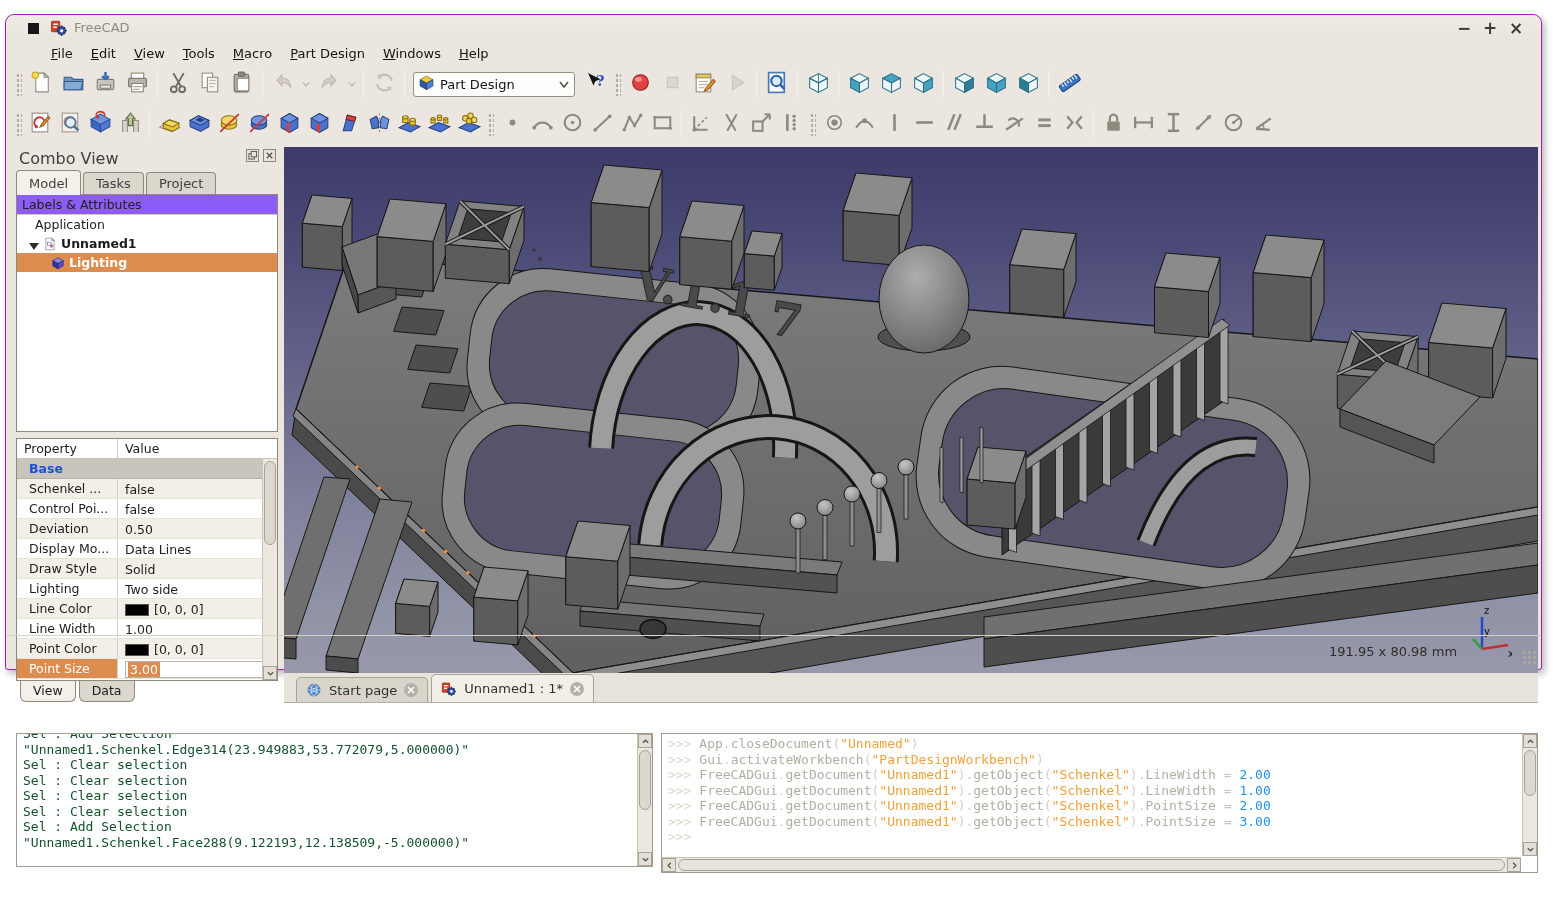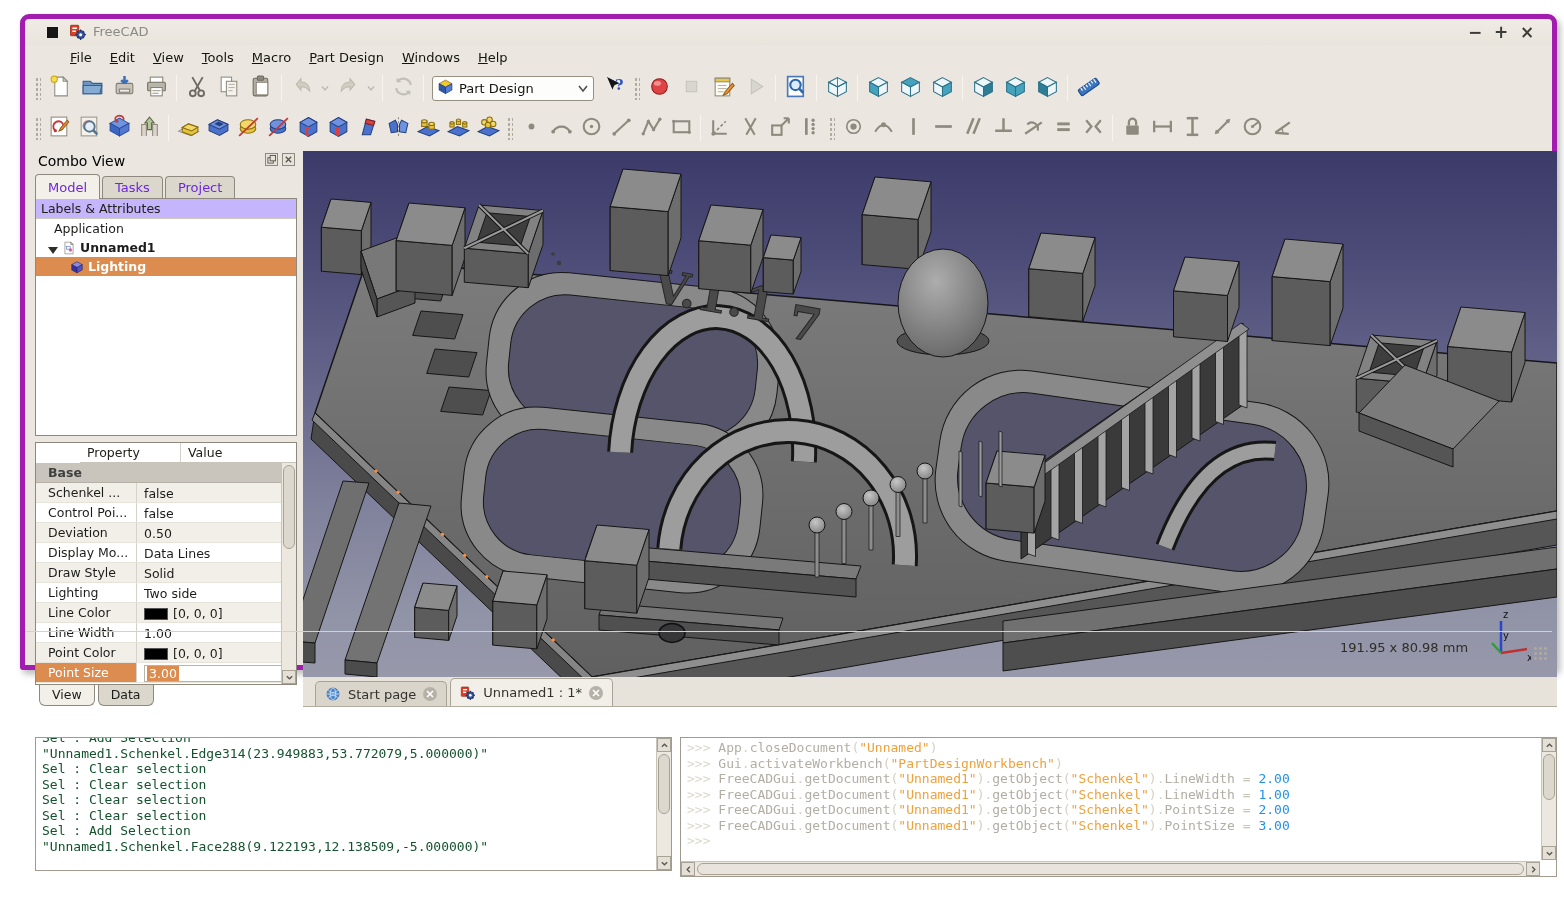--- a/index.html
+++ b/index.html
@@ -1,19 +1,19 @@
 <!DOCTYPE html>
 <html><head>
 <meta charset="utf-8">
 <style>
 *{margin:0;padding:0;box-sizing:border-box;}
 html,body{width:1564px;height:922px;background:#ffffff;overflow:hidden;
  font-family:"DejaVu Sans","Liberation Sans",sans-serif;color:#1c1c1a;-webkit-font-smoothing:antialiased;}
-.window{position:absolute;left:20px;top:14px;width:1537px;height:656px;background:#ebe7e0;
- border:5px solid #a21caf;border-radius:9px 9px 3px 3px;
+.window{position:absolute;left:5px;top:14px;width:1537px;height:656px;background:#ebe7e0;
+ border:1px solid #a21caf;border-radius:9px 9px 3px 3px;
  box-shadow:3px 4px 7px rgba(0,0,0,.28);}
 
 .titlebar{position:absolute;left:0;top:0;right:0;height:26px;border-radius:9px 9px 0 0;
  background:linear-gradient(#f0ece5,#e9e5dd);}
 .win-square{position:absolute;left:22px;top:8px;width:11px;height:11px;background:#161616;}
 .tb-logo{position:absolute;left:44px;top:4px;width:18px;height:18px;}
 .tb-title{position:absolute;left:68px;top:5px;font-size:13px;color:#8b8a83;}
 .win-controls{position:absolute;right:16px;top:2px;display:flex;gap:8px;}
 .win-btn{font-size:17px;font-weight:bold;color:#3d3c38;width:18px;text-align:center;cursor:default;line-height:22px;}
 
@@ -33,45 +33,45 @@
 .tsep{width:1px;height:26px;background:#c6c1b5;border-right:1px solid #f7f4ee;margin:0 4px;}
 .thandle{width:7px;height:24px;margin:0 3px;
  background-image:radial-gradient(circle,#b0aa9d 1.1px,transparent 1.5px);background-size:4px 5px;background-position:1px 1px;}
 .wb-combo{height:25px;width:162px;margin:0 4px;background:#fdfdfb;border:1px solid #968f82;border-radius:3px;
  display:flex;align-items:center;padding:0 4px;gap:5px;}
 .wb-combo svg{width:17px;height:17px;}
 .wb-label{font-size:13px;flex:1;color:#14140f;}
 .wb-arrow svg{width:12px;height:12px;}
 
 .combo-panel{position:absolute;left:10px;top:134px;width:262px;height:556px;}
-.panel-title{height:18px;font-size:14px;color:#000000;position:relative;padding-left:3px;}
+.panel-title{height:18px;font-size:16px;color:#404040;position:relative;padding-left:3px;}
 .panel-btns{position:absolute;right:2px;top:0;display:flex;gap:4px;}
 .pbtn{width:13px;height:13px;border:1px solid #8f897d;background:#e7e3da;display:flex;align-items:center;justify-content:center;}
 .pbtn svg{width:9px;height:9px;}
 .cv-tab{font-size:13px;padding:3px 12px 4px;border:1px solid #8f897d;border-bottom:none;border-radius:4px 4px 0 0;
- background:#dcd7cc;margin-right:2px;color:#6d28d9;}
+ background:#dcd7cc;margin-right:2px;color:#404040;}
 .cv-tab.active{background:#f3f0e9;padding-top:5px;position:relative;z-index:2;}
 .tree-box{position:absolute;left:0;top:45px;width:262px;height:238px;background:#fff;border:1px solid #8f897d;overflow:hidden;}
-.tree-header{height:20px;line-height:19px;padding-left:5px;font-size:12.5px;background:#c4b5fd;border-bottom:1px solid #cfcabf;color:#21211b;}
+.tree-header{height:20px;line-height:19px;padding-left:5px;font-size:12.5px;background:#8b5cf6;border-bottom:1px solid #cfcabf;color:#21211b;}
 .tree-row{height:19px;display:flex;align-items:center;font-size:12.5px;gap:4px;}
 .tree-row .twisty{width:10px;height:10px;margin-left:4px;}
 .tree-row svg.ticon{width:14px;height:14px;}
 .tree-row.selected{background:#dd8c4f;color:#fff;font-weight:bold;}
 .tree-row.bold{font-weight:bold;}
 
 .prop-box{position:absolute;left:0;top:289px;width:262px;height:243px;background:#fff;border:1px solid #8f897d;overflow:hidden;}
-.prop-header{height:20px;display:flex;font-size:12.5px;border-bottom:1px solid #c9c4b9;color:#21211b;margin-left:44px;}
+.prop-header{height:20px;display:flex;font-size:12.5px;border-bottom:1px solid #c9c4b9;color:#21211b;}
 .prop-header div{padding:2px 0 0 7px;}
 .prop-header .c1{width:101px;border-right:1px solid #d6d2c7;}
 .prop-row{height:20px;display:flex;font-size:12.5px;border-bottom:1px solid #e6e3da;}
 .prop-row .c1{width:101px;padding:2px 0 0 12px;border-right:1px solid #d6d2c7;white-space:nowrap;overflow:hidden;}
 .prop-row .c2{flex:1;padding:2px 0 0 7px;display:flex;align-items:center;gap:5px;white-space:nowrap;}
 .prop-row.striped{background:#f1efe8;}
 .prop-row.group{background:#c9c5bc;border-bottom:1px solid #b5b1a7;}
-.prop-row.group .c1{border-right:none;font-weight:bold;color:#404040;width:auto;}
+.prop-row.group .c1{border-right:none;font-weight:bold;color:#1d4ed8;width:auto;}
 .prop-row.editing .c1{background:#dd8c4f;color:#fff;}
 .swatch{width:24px;height:12px;background:#000;border:1px solid #555;display:inline-block;}
 .spin-field{flex:1;height:17px;margin-right:2px;border:1px solid #b9b4a8;background:#fff;display:flex;align-items:center;position:relative;padding-left:2px;}
 .spin-sel{background:#dd8c4f;color:#fff;font-size:12.5px;padding:0 2px;}
 .spinner{position:absolute;right:1px;top:0;display:flex;flex-direction:column;height:15px;justify-content:center;}
 .spinner svg{width:8px;height:7px;}
 
 .vscroll{position:absolute;right:0;width:15px;background:#ece8e0;border-left:1px solid #c9c4b9;}
 .vthumb{position:absolute;left:1px;right:1px;background:#dcd8ce;border:1px solid #a9a396;border-radius:6px;}
 .sbtn{position:absolute;left:0;right:0;height:14px;background:#e4e0d7;border:1px solid #a9a396;display:flex;align-items:center;justify-content:center;}

